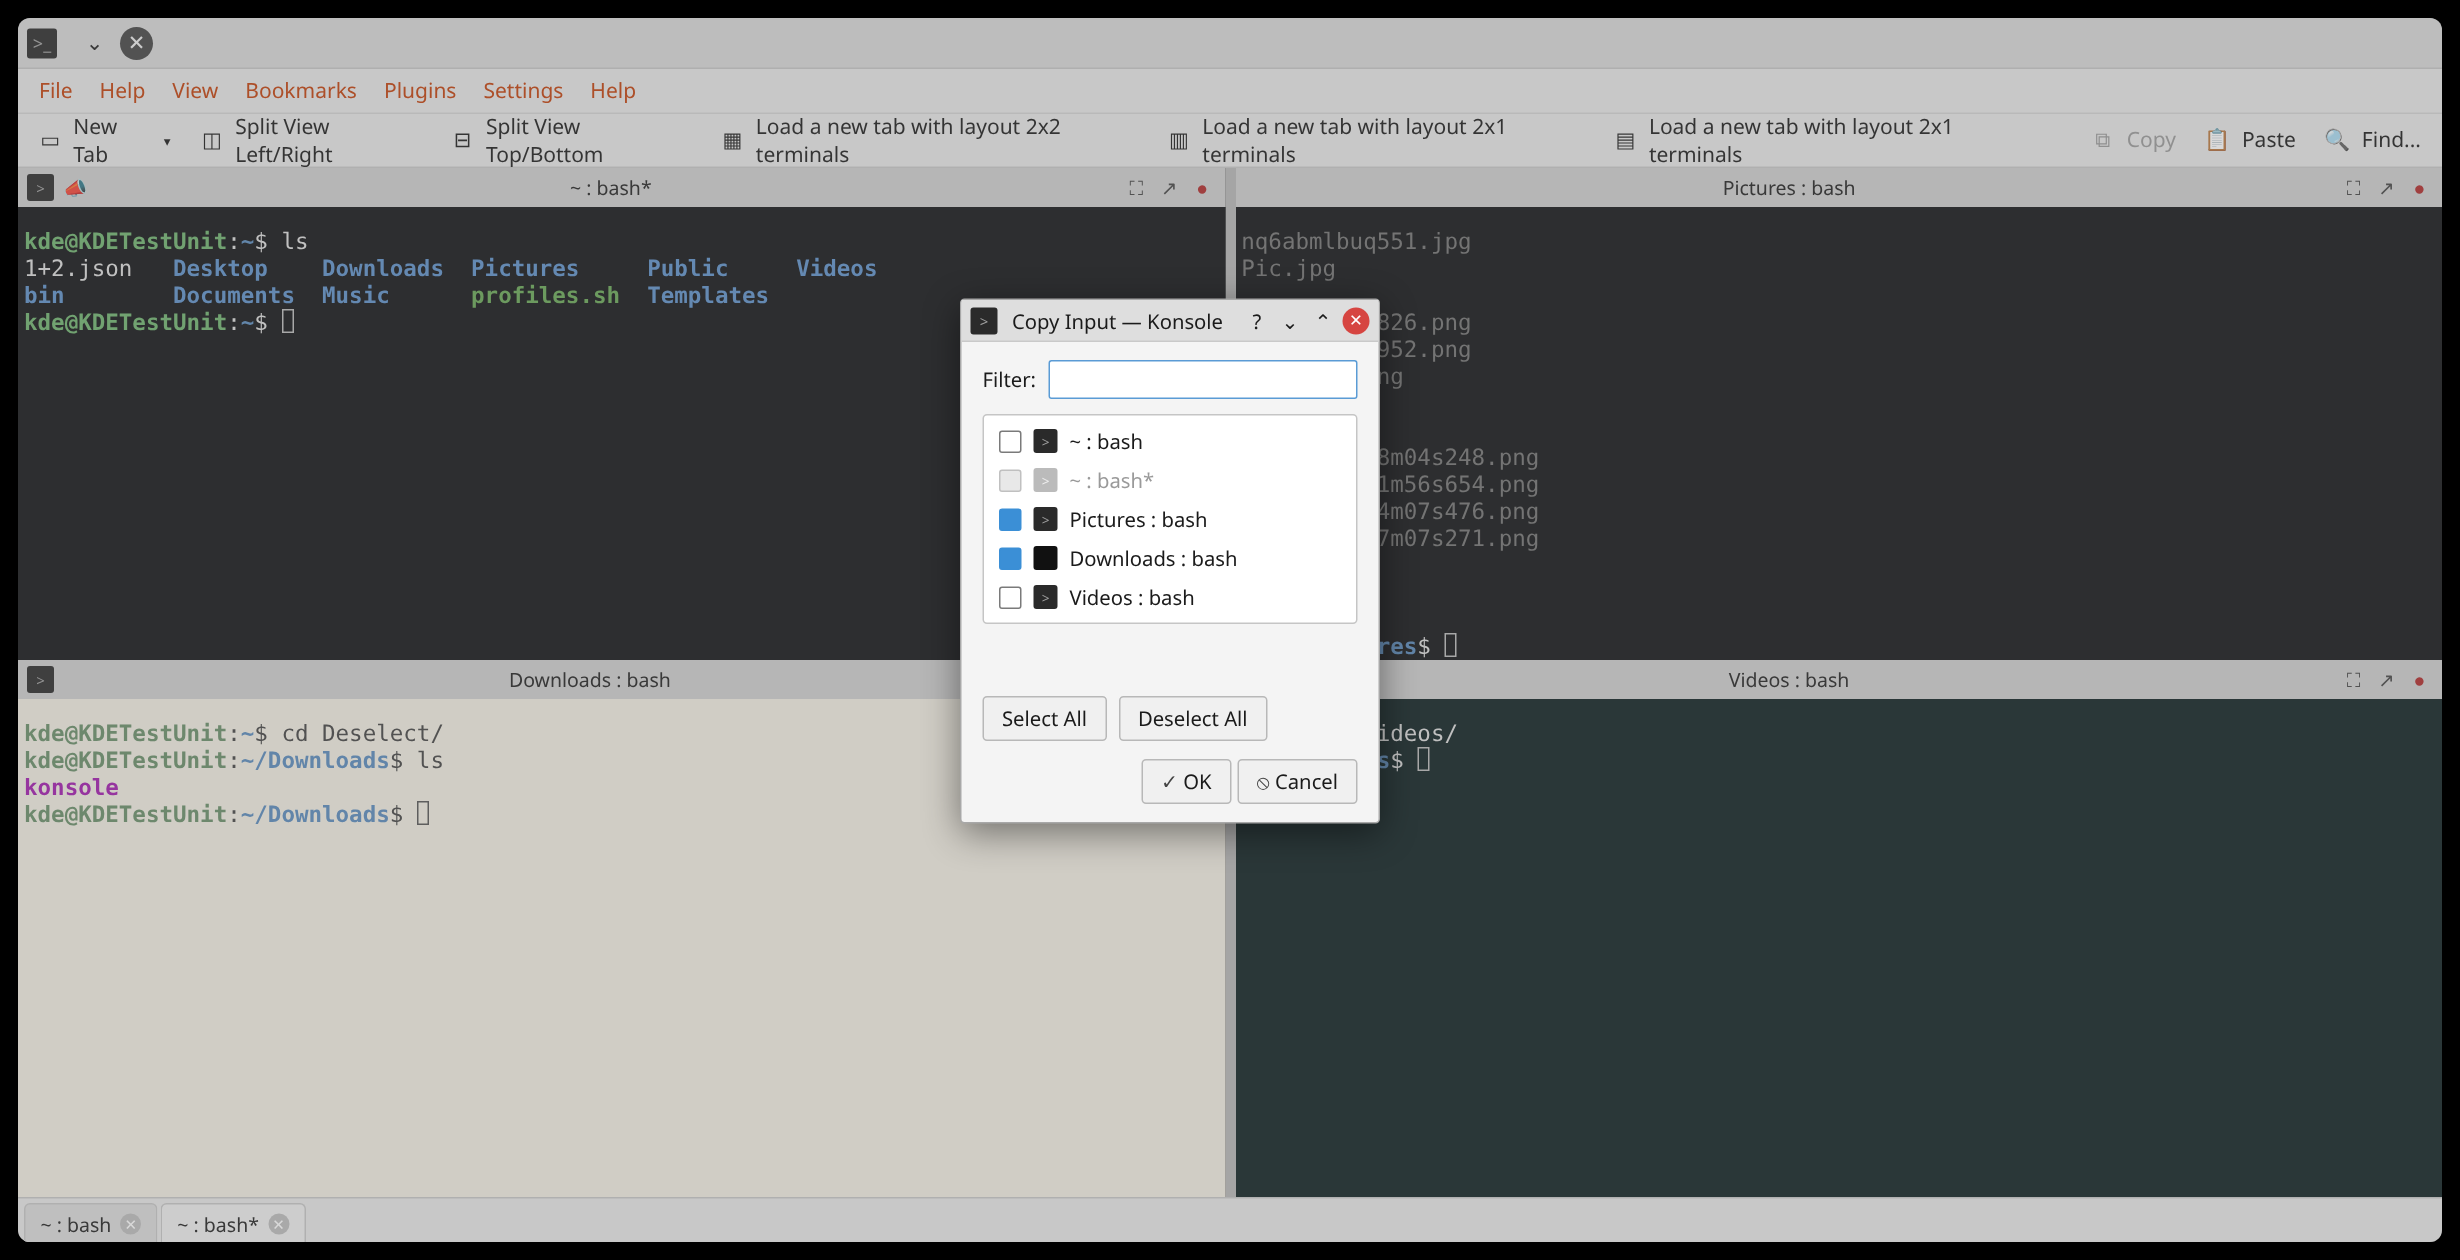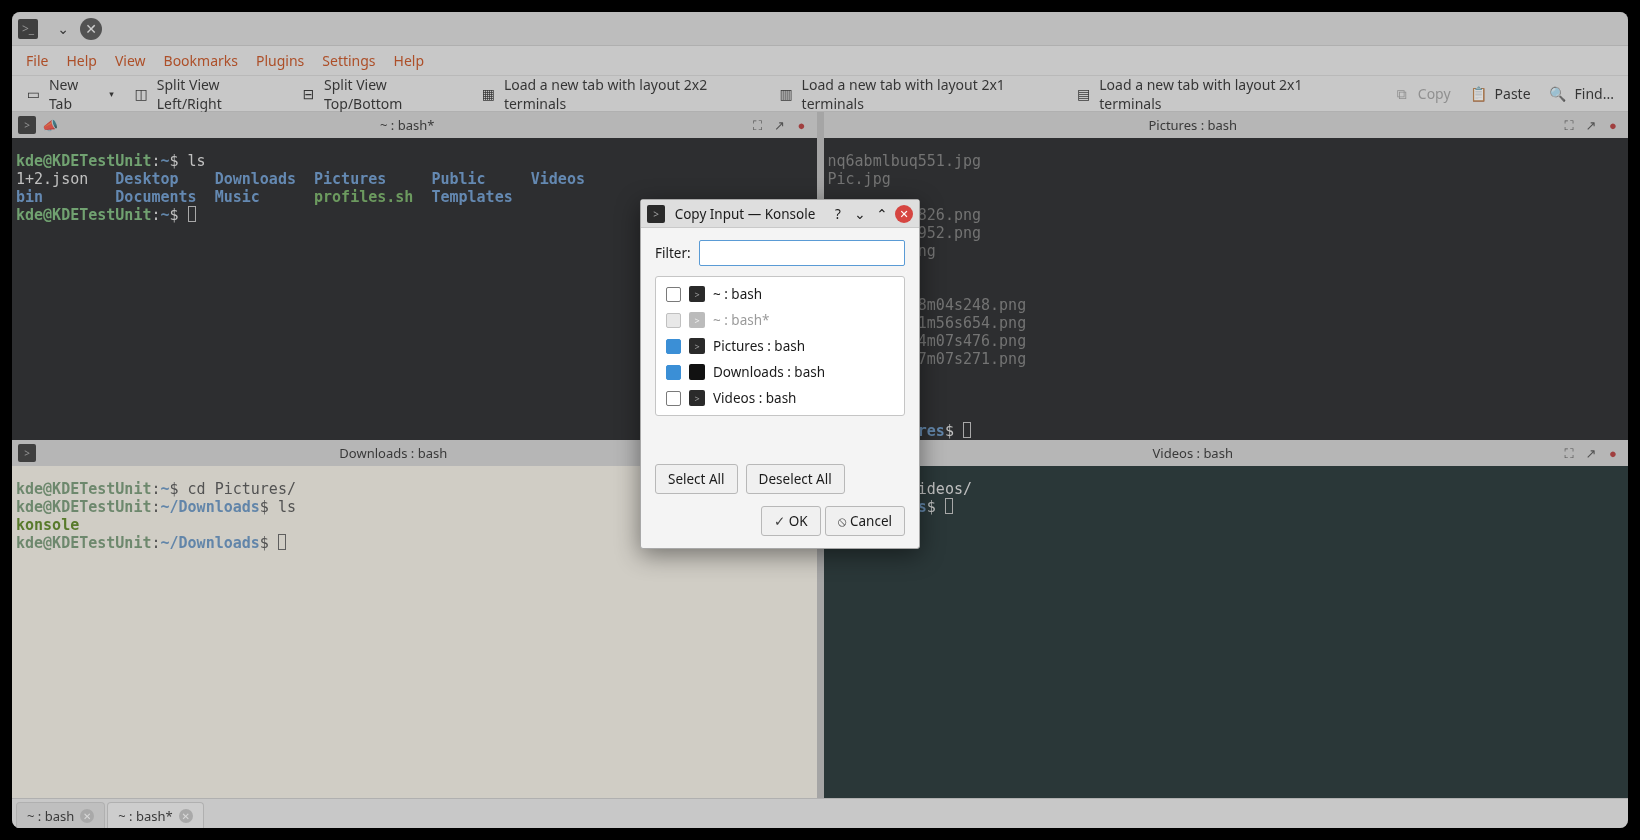--- a/index.html
+++ b/index.html
@@ -262,23 +262,23 @@
     <div class="pane BL">
       <div class="pane-head">
         <div class="ph-left-ico">
             <span class="wi-caret" style="font-size:10px">&gt;</span>
           </div>
         <div class="title">Downloads : bash</div>
         <div class="ph-btn">⛶</div>
         <div class="ph-btn">↗</div>
         <div class="ph-btn ph-close">●</div>
       </div>
-      <div class="term light"><span class="c-user-l">kde@KDETestUnit</span>:<span class="c-path">~</span>$ <span>cd Pictures/</span>
+      <div class="term light"><span class="c-user-l">kde@KDETestUnit</span>:<span class="c-path">~</span>$ <span>cd Deselect/</span>
 <span class="c-user-l">kde@KDETestUnit</span>:<span class="c-path">~/Downloads</span>$ <span>ls</span>
-<span style="color:#4d7c0f;font-weight:bold;">konsole</span>
+<span style="color:#a21caf;font-weight:bold;">konsole</span>
 <span class="c-user-l">kde@KDETestUnit</span>:<span class="c-path">~/Downloads</span>$ <span class="cursor" style="border-color:#555"></span></div>
     </div>
 
     <div class="pane BR">
       <div class="pane-head">
         <div class="title">Videos : bash</div>
         <div class="ph-btn">⛶</div>
         <div class="ph-btn">↗</div>
         <div class="ph-btn ph-close">●</div>
       </div>

